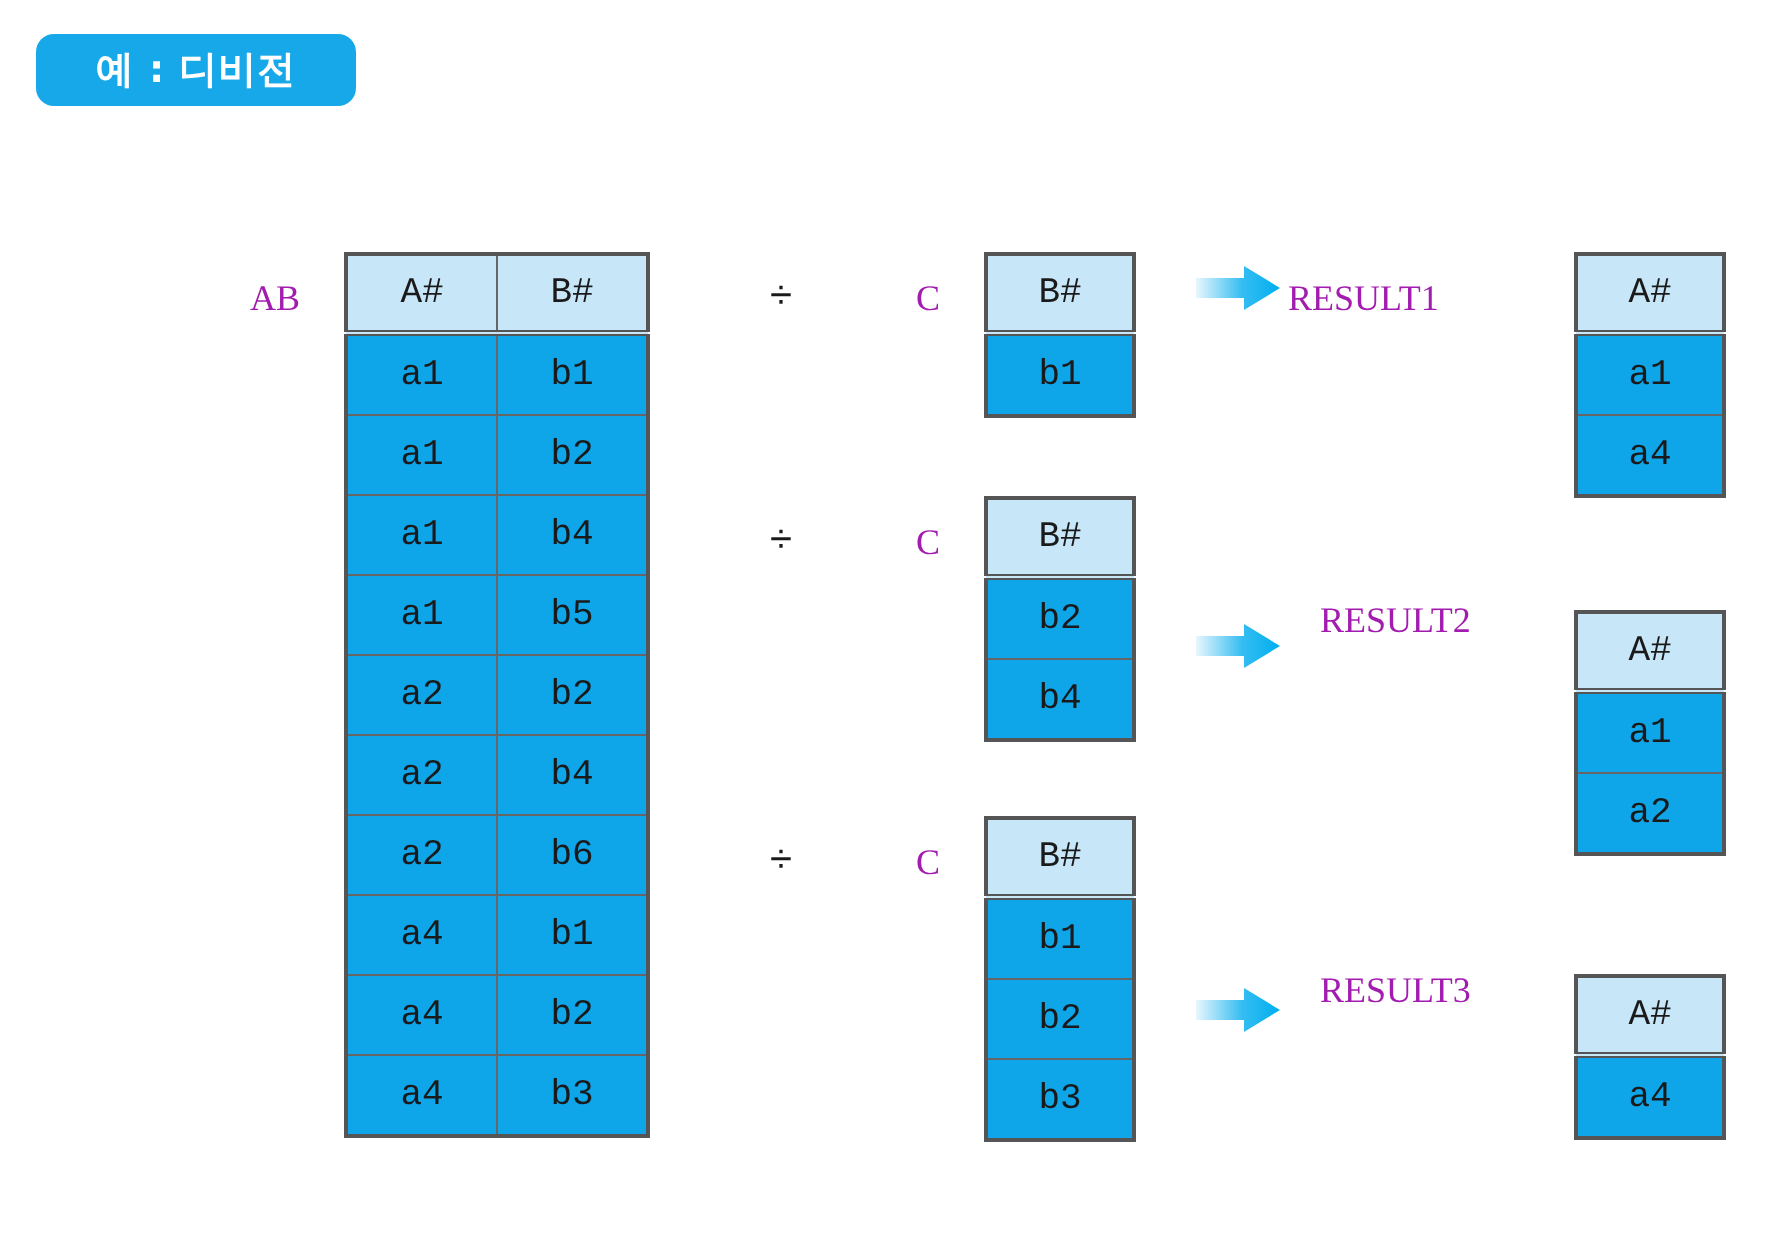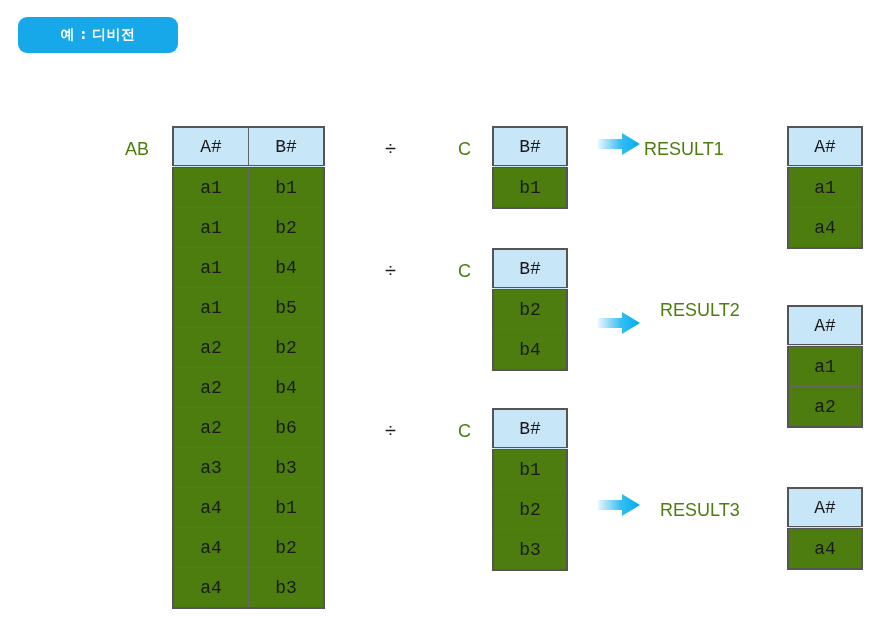--- a/index.html
+++ b/index.html
@@ -23,63 +23,63 @@
     width: 160px;
     height: 36px;
     background: #16A8E8;
     border-radius: 9px;
     display: flex;
     align-items: center;
     justify-content: center;
     color: #ffffff;
     font-family: "DejaVu Sans", sans-serif;
     font-weight: bold;
-    font-size: 14px;
+    font-size: 19px;
     letter-spacing: 0.5px;
   }
 
   
   .tbl {
     position: absolute;
     border-collapse: collapse;
     border-spacing: 0;
     background: #ffffff;
   }
   .tbl td {
     border: 1px solid #666666;
     text-align: center;
     vertical-align: middle;
     font-family: "Liberation Mono", monospace;
     font-size: 18px;
     color: #1a1a1a;
     padding: 0;
-    background: #4d7c0f;
+    background: #0ea5e9;
   }
   .tbl td.hdr {
     background: #C7E6F8;
     border-bottom: 3px double #555555;
   }
   .tbl.outer {
     border: 2px solid #555555;
   }
 
   
   .ab-tbl td { width: 74px; height: 39px; }
   .ab-tbl td.hdr { height: 37px; }
 
   
   .col-tbl td { width: 72px; height: 39px; }
   .col-tbl td.hdr { height: 37px; }
 
   
   .lbl {
     position: absolute;
-    font-family: Liberation Sans, sans-serif;
+    font-family: Liberation Serif, serif;
     font-size: 18px;
-    color: #4d7c0f;
+    color: #a21caf;
     white-space: nowrap;
     line-height: 1;
   }
   .divsign {
     position: absolute;
     font-family: "Liberation Sans", sans-serif;
     font-size: 20px;
     color: #1a1a1a;
     line-height: 1;
   }
@@ -126,24 +126,20 @@
     <td>a2</td>
     <td>b2</td>
   </tr>
   <tr>
     <td>a2</td>
     <td>b4</td>
   </tr>
   <tr>
     <td>a2</td>
     <td>b6</td>
-  </tr>
-  <tr>
-    <td>a3</td>
-    <td>b3</td>
   </tr>
   <tr>
     <td>a4</td>
     <td>b1</td>
   </tr>
   <tr>
     <td>a4</td>
     <td>b2</td>
   </tr>
   <tr>
@@ -262,21 +258,21 @@
   <defs>
     <linearGradient id="ag3" x1="0" y1="0" x2="1" y2="0">
       <stop offset="0%" stop-color="#E8F6FD"></stop>
       <stop offset="55%" stop-color="#35BDF2"></stop>
       <stop offset="100%" stop-color="#00AEEF"></stop>
     </linearGradient>
   </defs>
   <polygon points="0,6 24,6 24,0 42,11 24,22 24,16 0,16" fill="url(#ag3)"></polygon>
 </svg>
 
-<div class="lbl" style="left:660px; top:501px;">RESULT3</div>
+<div class="lbl" style="left:660px; top:486px;">RESULT3</div>
 
 <table class="tbl outer col-tbl" style="left:787px; top:487px;">
   <tbody>
       <tr>
     <td class="hdr">A#</td>
   </tr>
   <tr>
     <td>a4</td>
   </tr>
 </tbody>

